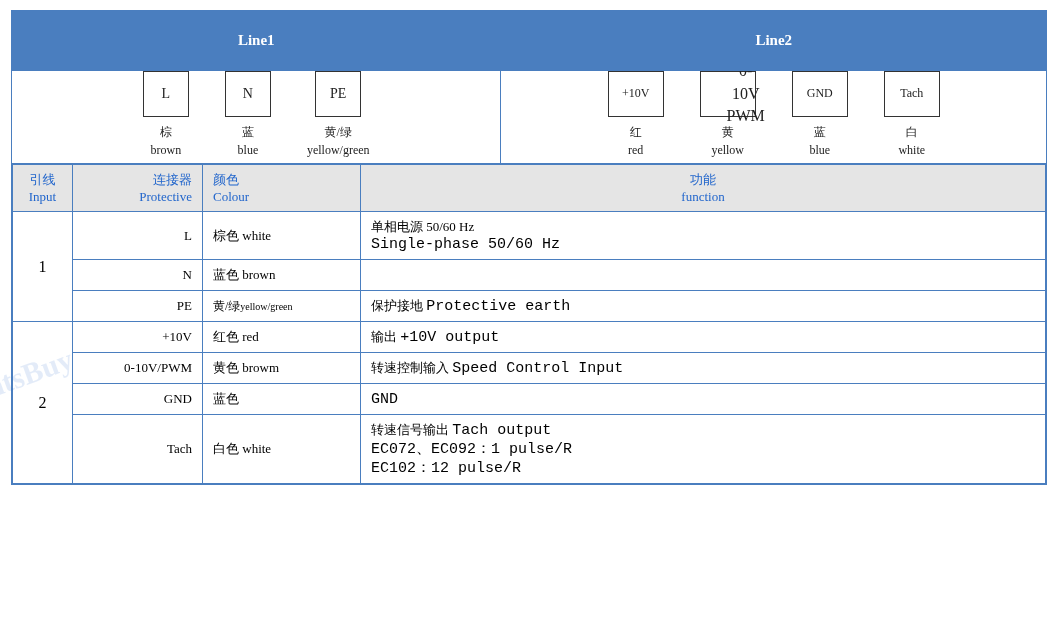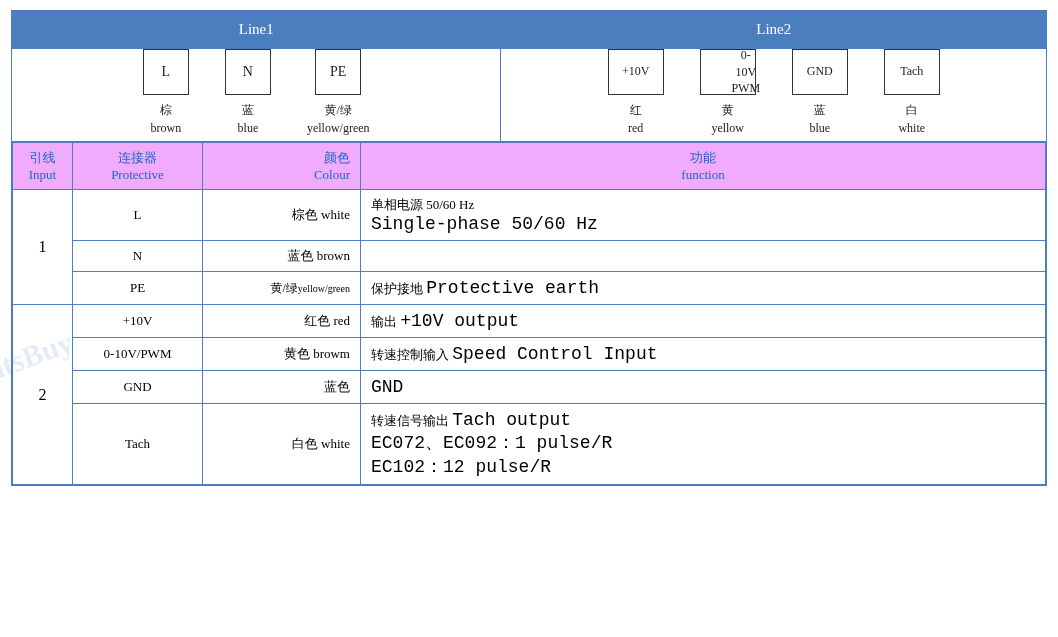--- a/index.html
+++ b/index.html
@@ -17,22 +17,22 @@
     .outer-table td, .outer-table th {
       border: 1.5px solid #4a7ebf;
       padding: 0;
     }
     
     .header-row th {
       background: #4a7ebf;
       color: #fff;
       text-align: center;
       font-size: 15px;
-      font-weight: normal;
-      padding: 10px 0;
+      font-weight: bold;
+      padding: 21px 0;
     }
     
     .diagram-cell {
       padding: 10px 0 6px 0;
       text-align: center;
       vertical-align: middle;
     }
     .diagram-container {
       display: flex;
       justify-content: center;
@@ -68,25 +68,25 @@
     .data-table {
       width: 100%;
       border-collapse: collapse;
     }
     .data-table td, .data-table th {
       border: 1px solid #4a7ebf;
       padding: 6px 10px;
       vertical-align: middle;
     }
     .col-line { width: 60px; text-align: center; }
-    .col-conn { width: 130px; text-align: center; }
-    .col-color { width: 158px; text-align: right; }
+    .col-conn { width: 130px; text-align: right; }
+    .col-color { width: 158px; text-align: left; }
     .col-func { }
     .header-data-row th {
-      background: #f0abfc;
+      background: #e5e5e5;
       color: #2266cc;
       font-weight: normal;
       font-size: 13px;
       border: 1px solid #4a7ebf;
       padding: 6px 10px;
     }
     .line-number {
       font-size: 16px;
       text-align: center;
       vertical-align: middle;
@@ -101,21 +101,21 @@
       color: #2266cc;
       transform: rotate(-20deg);
       white-space: nowrap;
     }
     .diagram-section {
       position: relative;
       overflow: hidden;
     }
     .func-text {
       font-family: "Courier New", monospace;
-      font-size: 18px;
+      font-size: 15px;
     }
   </style>
 </head>
 <body>
 
 <table class="outer-table" style="width:1036px; margin:0 auto;">
   <thead>
     <tr class="header-row">
       <th style="width:490px;">
         <span>Line1</span>
@@ -144,21 +144,21 @@
           </div>
         </div>
       </td>
       <td class="diagram-cell diagram-section">
         <div class="diagram-container">
           <div class="connector-item">
             <div class="connector-box medium">+10V</div>
             <div class="connector-label">红<br>red</div>
           </div>
           <div class="connector-item">
-            <div class="connector-box medium" style="line-height:1.4; font-size:12px;padding-left:36px;">0-10V<br>PWM</div>
+            <div class="connector-box medium" style="line-height:1.4; font-size:16px;padding-left:36px;">0-10V<br>PWM</div>
             <div class="connector-label">黄<br>yellow</div>
           </div>
           <div class="connector-item">
             <div class="connector-box medium">GND</div>
             <div class="connector-label">蓝<br>blue</div>
           </div>
           <div class="connector-item">
             <div class="connector-box medium">Tach</div>
             <div class="connector-label">白<br>white</div>
           </div>

